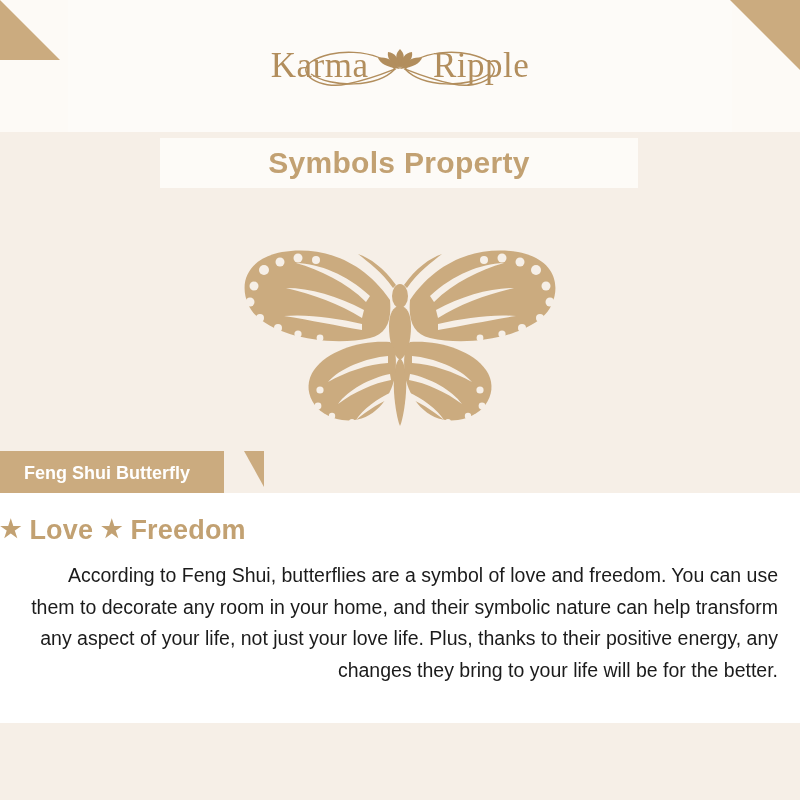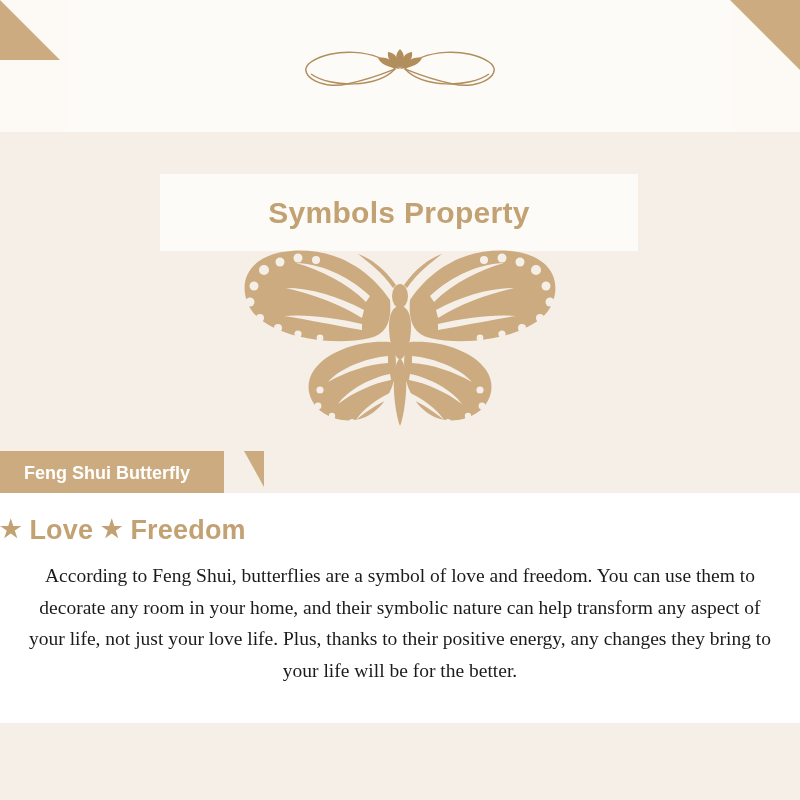--- a/index.html
+++ b/index.html
@@ -107,26 +107,25 @@
     text-align: center;
     pointer-events: none;
   }
 
   
   .title-band {
     position: absolute;
     top: 138px;
     left: 160px;
     width: 478px;
-    height: 77px;
+    height: 50px;
     background: #fdfbf7;
     display: flex;
     align-items: center;
     justify-content: center;
-    margin-top: 36px;
   }
   .title-text {
     font-family: "Liberation Sans", sans-serif;
     font-weight: bold;
     font-size: 30px;
     color: #c2a172;
     letter-spacing: 0.3px;
   }
 
   
@@ -191,22 +190,21 @@
     font-size: 24px;
     vertical-align: 2px;
   }
 
   .body-text {
     margin: 0;
     padding: 14px 22px 0 22px;
     font-size: 19.5px;
     line-height: 1.62;
     color: #1b1b1b;
-    text-align: center;
-    font-family: Liberation Serif, serif;
+    text-align: right;
   }
 
   
   .bottom-strip {
     position: absolute;
     top: 723px;
     left: 0;
     width: 800px;
     height: 77px;
     background: #f6efe7;
@@ -219,20 +217,25 @@
 
   <div class="top-band"></div>
   <div class="inner-panel"></div>
 
   <div class="corner corner-tl"></div>
   <div class="corner corner-tr"></div>
   <div class="corner corner-bl"></div>
   <div class="corner-br-accent"></div>
   <div class="corner-br-mask"></div>
 
+  <div class="logo">
+    <span class="logo-text">Karma</span>
+    <span class="logo-text" style="visibility:hidden;">&nbsp;&nbsp;&nbsp;&nbsp;&nbsp;&nbsp;</span>
+    <span class="logo-text">Ripple</span>
+  </div>
   <div class="logo-svg">
     <svg width="230" height="62" viewBox="0 0 230 62" aria-hidden="true">
 
       <g fill="none" stroke="#b28e5d" stroke-width="1.6">
         <path d="M115 30 c-5 -9 -5 -14 0 -19 c5 5 5 10 0 19 z" fill="#b28e5d" stroke="none"></path>
         <path d="M115 30 c-10 -5 -13 -10 -12 -16 c7 1 11 6 12 16 z" fill="#b28e5d" stroke="none"></path>
         <path d="M115 30 c10 -5 13 -10 12 -16 c-7 1 -11 6 -12 16 z" fill="#b28e5d" stroke="none"></path>
         <path d="M115 31 c-14 -2 -20 -6 -22 -11 c8 -2 16 3 22 11 z" fill="#b28e5d" stroke="none"></path>
         <path d="M115 31 c14 -2 20 -6 22 -11 c-8 -2 -16 3 -22 11 z" fill="#b28e5d" stroke="none"></path>
       </g>

